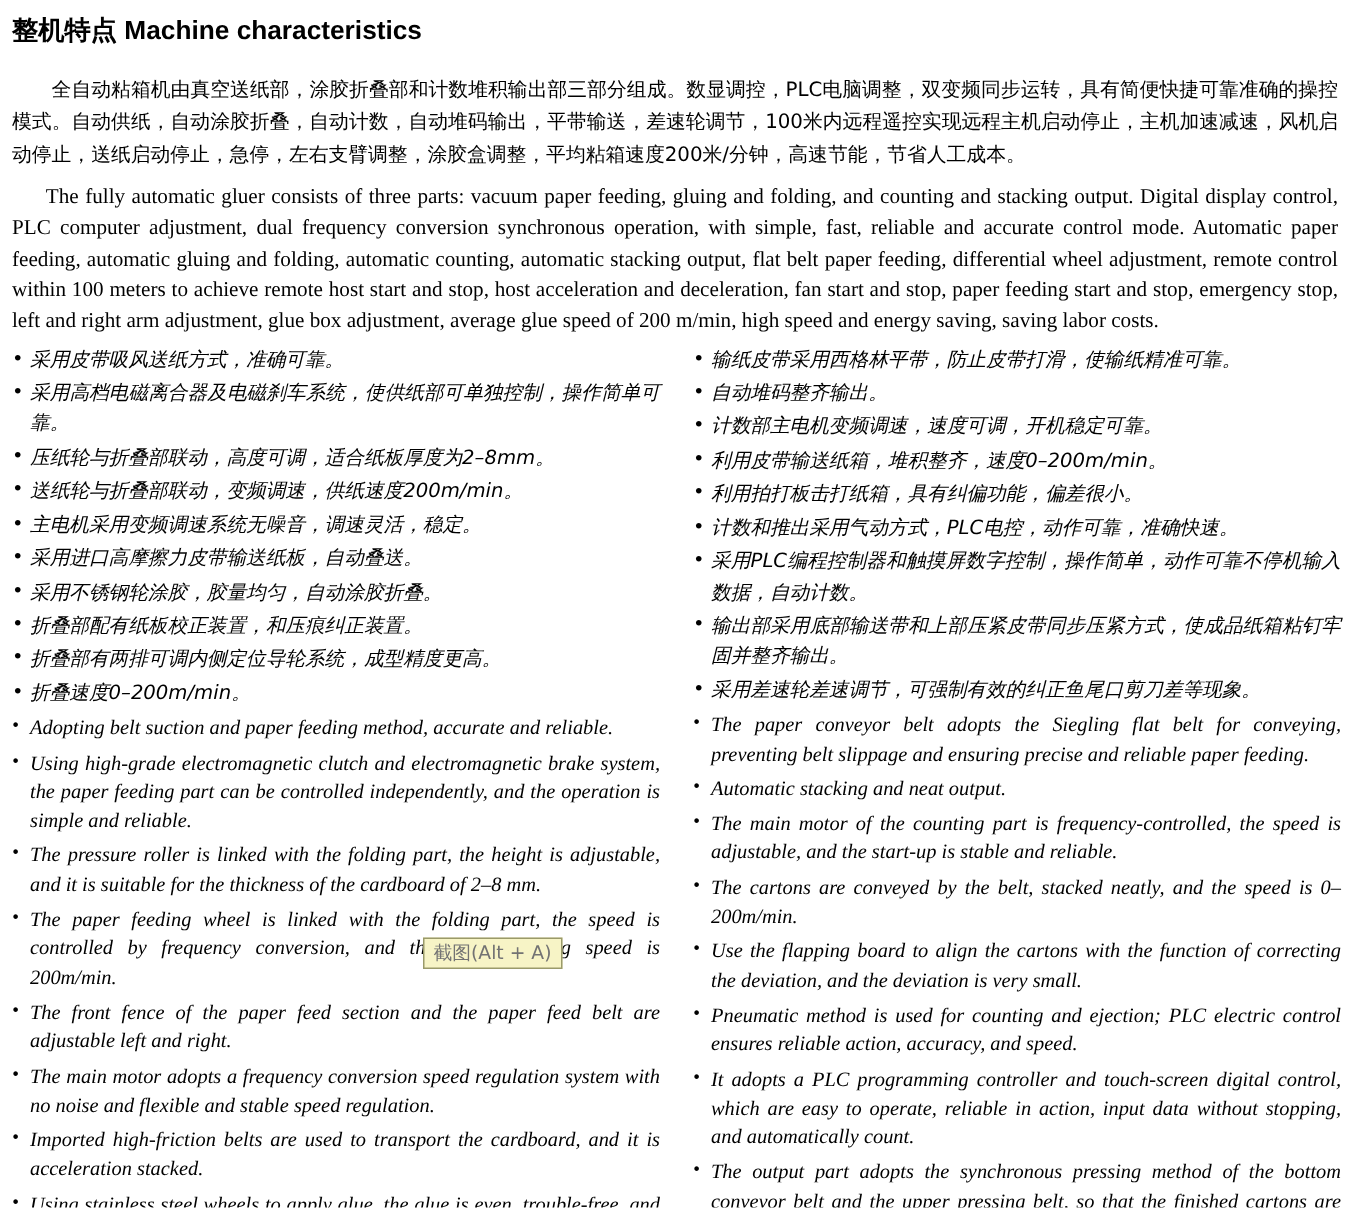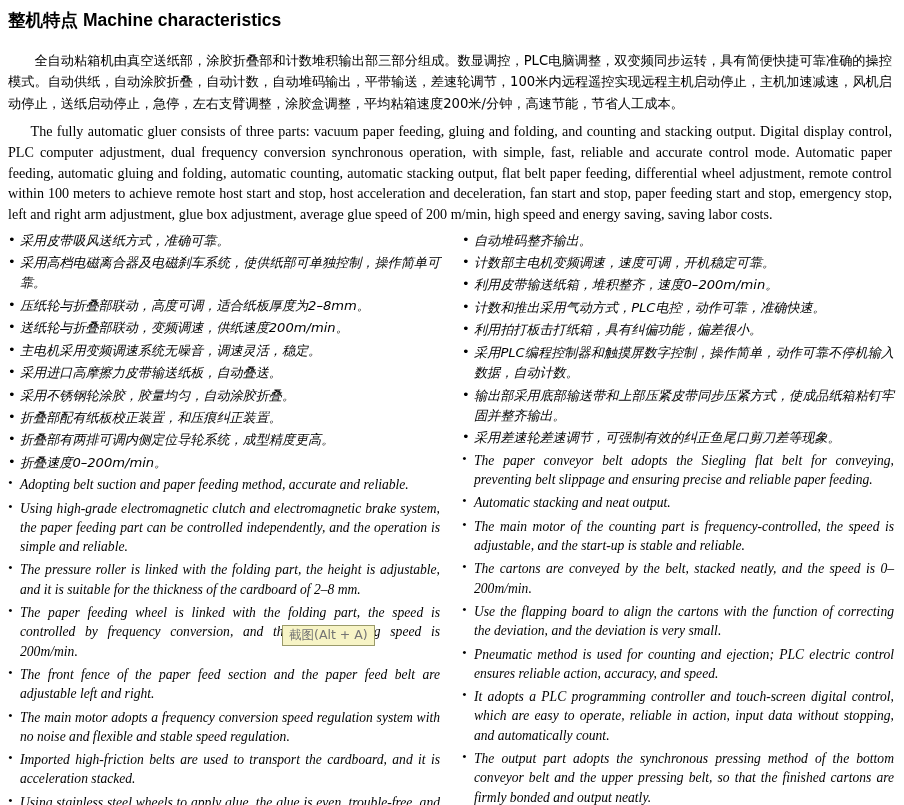--- a/index.html
+++ b/index.html
@@ -143,25 +143,26 @@
         <li class="en">The front fence of the paper feed section and the paper feed belt are adjustable left and right.</li>
         <li class="en">The main motor adopts a frequency conversion speed regulation system with no noise and flexible and stable speed regulation.</li>
         <li class="en">Imported high-friction belts are used to transport the cardboard, and it is acceleration stacked.</li>
         <li class="en">Using stainless steel wheels to apply glue, the glue is even, trouble-free, and glue-saving.</li>
 
       </ul>
     </div>
 
     <div class="col">
       <ul class="bullets">
+        <li class="cn">输纸皮带采用西格林平带，防止皮带打滑，使输纸精准可靠。</li>
         <li class="cn">自动堆码整齐输出。</li>
         <li class="cn">计数部主电机变频调速，速度可调，开机稳定可靠。</li>
         <li class="cn">利用皮带输送纸箱，堆积整齐，速度0–200m/min。</li>
+        <li class="cn">利用拍打板击打纸箱，具有纠偏功能，偏差很小。</li>
         <li class="cn">计数和推出采用气动方式，PLC电控，动作可靠，准确快速。</li>
-        <li class="cn">利用拍打板击打纸箱，具有纠偏功能，偏差很小。</li>
         <li class="cn">采用PLC编程控制器和触摸屏数字控制，操作简单，动作可靠不停机输入数据，自动计数。</li>
         <li class="cn">输出部采用底部输送带和上部压紧皮带同步压紧方式，使成品纸箱粘钉牢固并整齐输出。</li>
         <li class="cn">采用差速轮差速调节，可强制有效的纠正鱼尾口剪刀差等现象。</li>
       </ul>
       <ul class="bullets">
         <li class="en">The paper conveyor belt adopts the Siegling flat belt for conveying, preventing belt slippage and ensuring precise and reliable paper feeding.</li>
         <li class="en">Automatic stacking and neat output.</li>
         <li class="en">The main motor of the counting part is frequency-controlled, the speed is adjustable, and the start-up is stable and reliable.</li>
         <li class="en">The cartons are conveyed by the belt, stacked neatly, and the speed is 0–200m/min.</li>
         <li class="en">Use the flapping board to align the cartons with the function of correcting the deviation, and the deviation is very small.</li>

